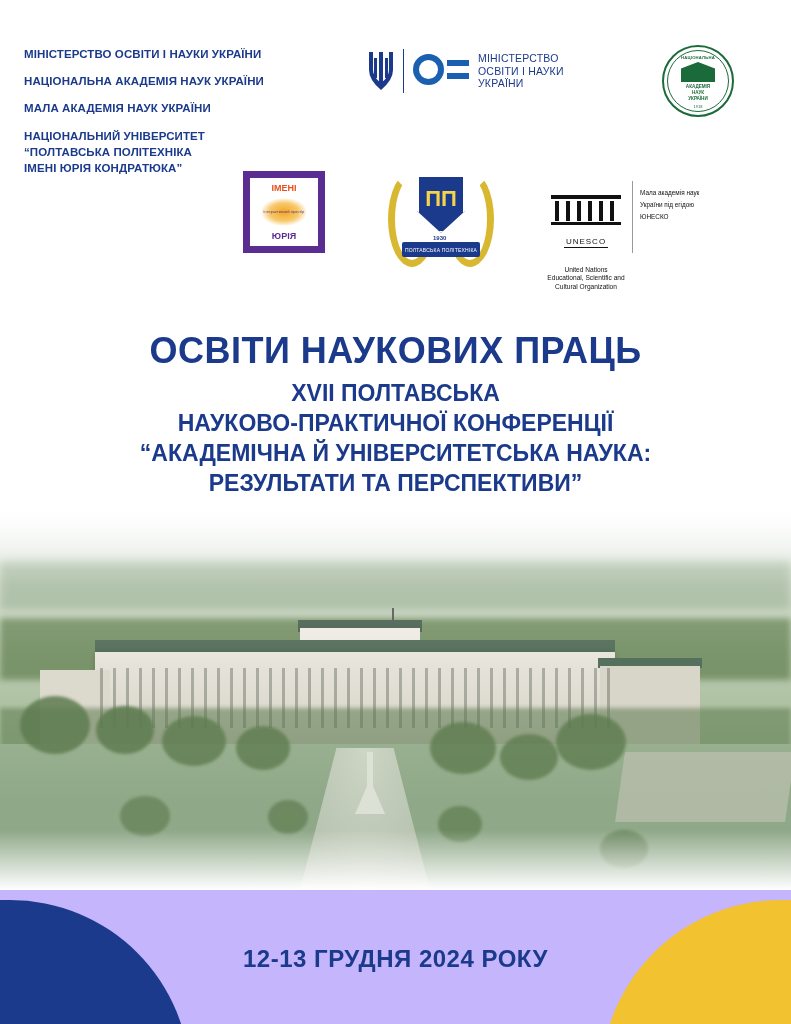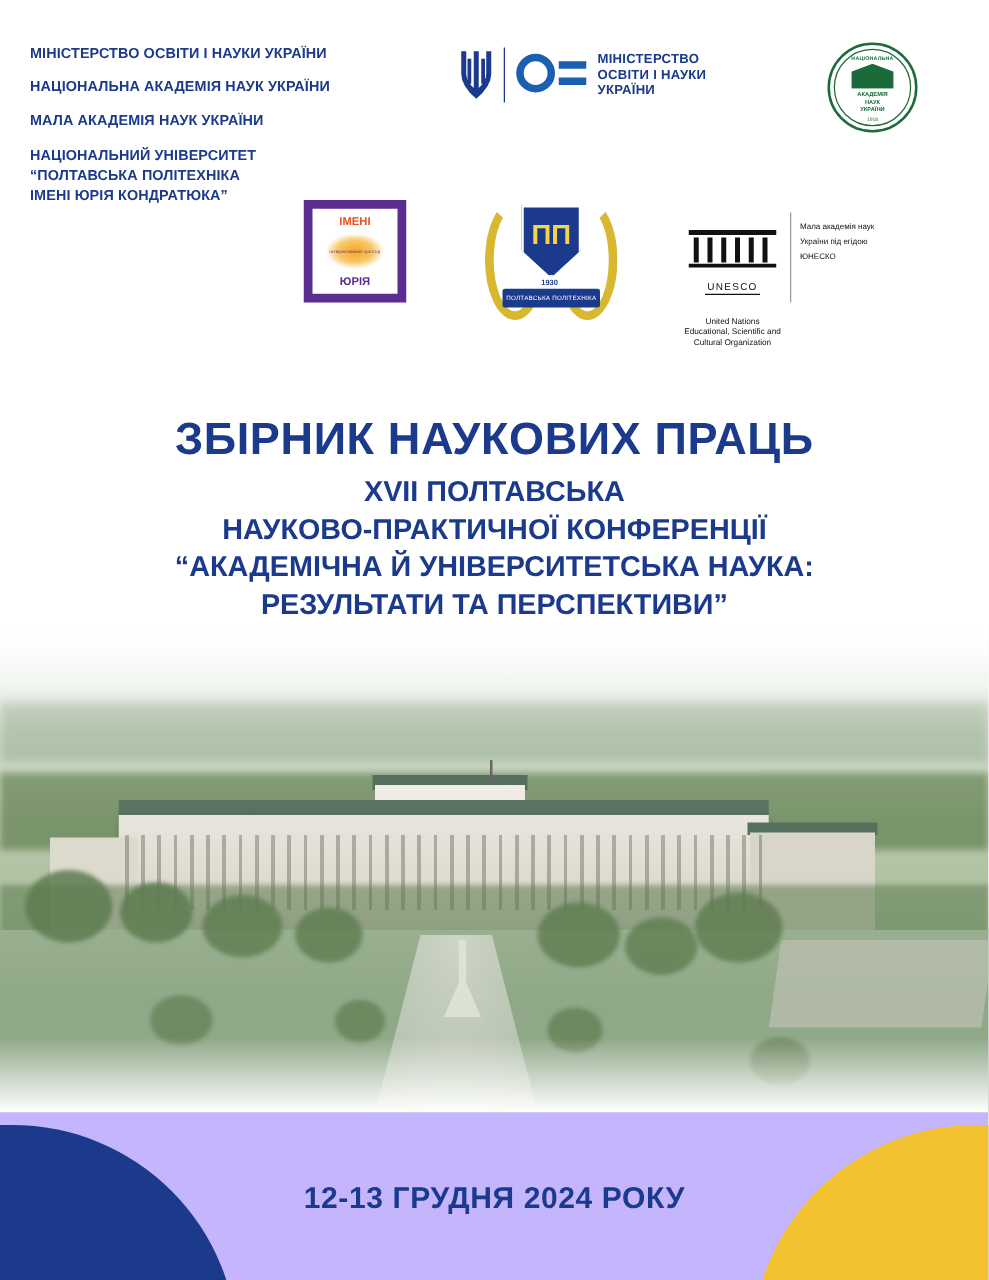--- a/index.html
+++ b/index.html
@@ -18,21 +18,21 @@
     position: relative;
     width: 791px;
     height: 1024px;
     overflow: hidden;
     background: #ffffff;
   }
 
   
   .header {
     position: absolute;
-    top: 4px;
+    top: 15px;
     left: 0;
     width: 791px;
     height: 265px;
   }
   .org-lines {
     position: absolute;
     left: 24px;
     top: 32px;
     width: 330px;
   }
@@ -87,21 +87,21 @@
     position: absolute;
     left: 34px;
     width: 22px;
     height: 6px;
     background: #1b5fb0;
   }
   .oe-bar.b1 { top: 9px; }
   .oe-bar.b2 { top: 22px; }
   .mon-text {
     font-size: 10.5px;
-    font-weight: bold;
+    font-weight: normal;
     color: #1b3a8c;
     line-height: 12.5px;
     text-transform: uppercase;
     letter-spacing: 0.2px;
   }
 
   
   .nanu-seal {
     position: absolute;
     left: 662px;
@@ -615,21 +615,21 @@
     <div class="unesco-divider"></div>
 
     <div class="man">
       <div class="man-sub">Мала академія наук</div>
       <div class="man-sub">України під егідою</div>
       <div class="man-sub">ЮНЕСКО</div>
     </div>
   </div>
 
   <div class="title-block">
-    <div class="title-main">ЗБІРНИК НАУКОВИХ ПРАЦЬ</div>
+    <div class="title-main">ОСВІТИ НАУКОВИХ ПРАЦЬ</div>
     <div class="title-sub">
       <span class="l2">XVII ПОЛТАВСЬКА</span>
       <span class="l2">НАУКОВО-ПРАКТИЧНОЇ КОНФЕРЕНЦІЇ</span>
       <span class="l2">“АКАДЕМІЧНА Й УНІВЕРСИТЕТСЬКА НАУКА:</span>
       <span class="l2">РЕЗУЛЬТАТИ ТА ПЕРСПЕКТИВИ”</span>
     </div>
   </div>
 
   <div class="photo">
     <div class="photo-sky"></div>

